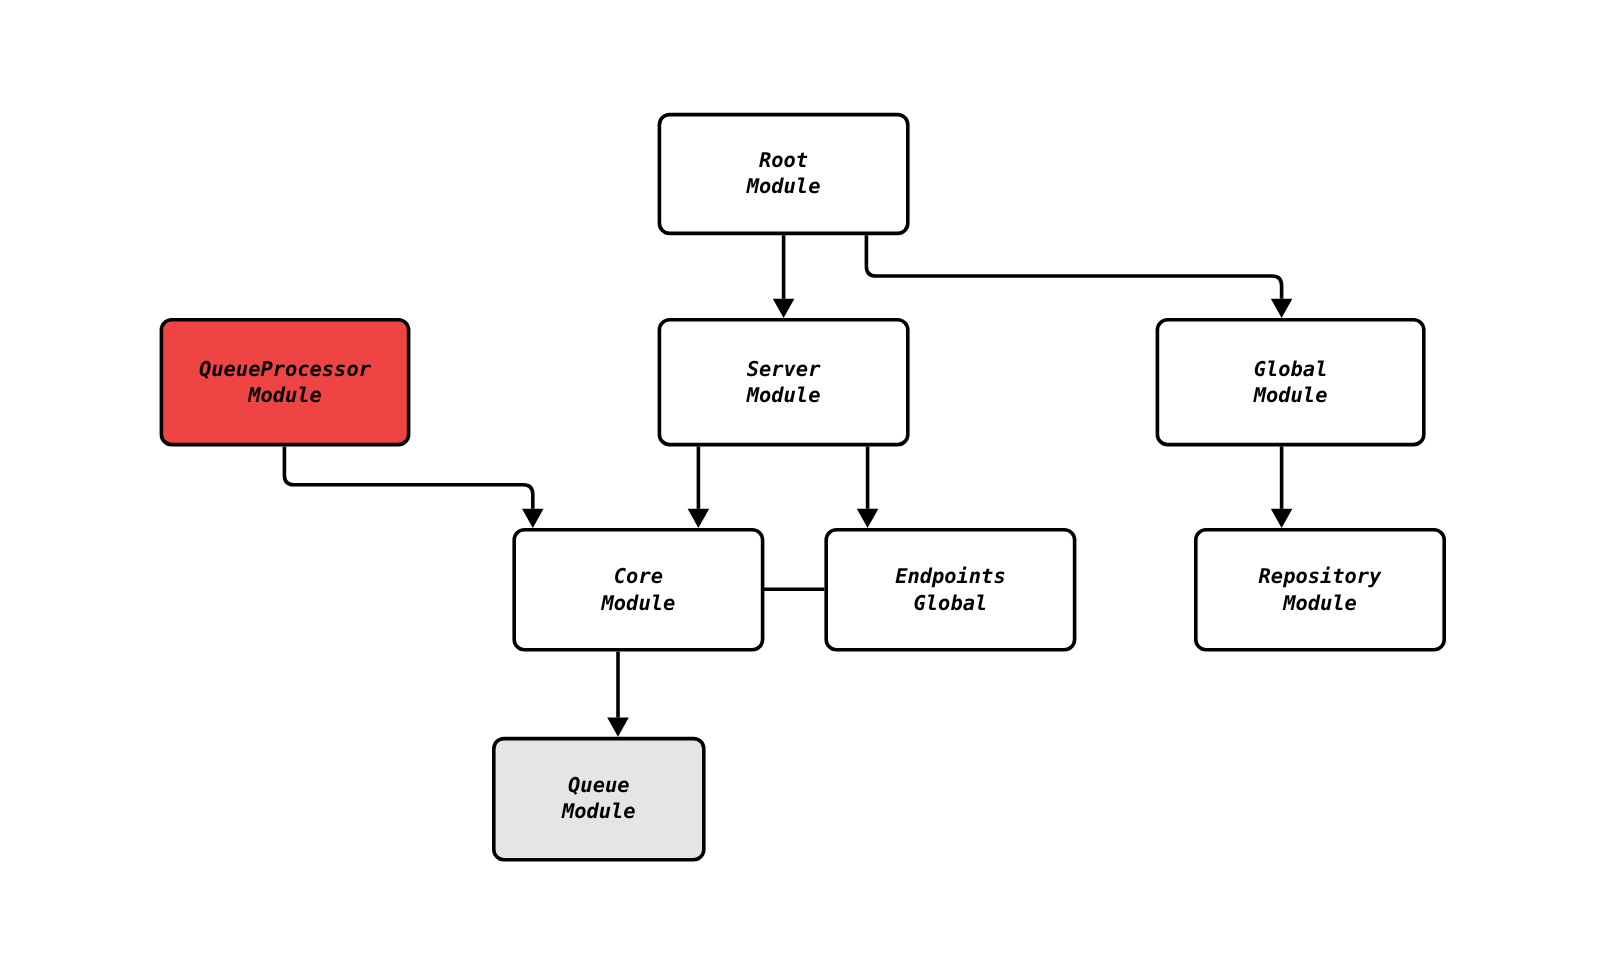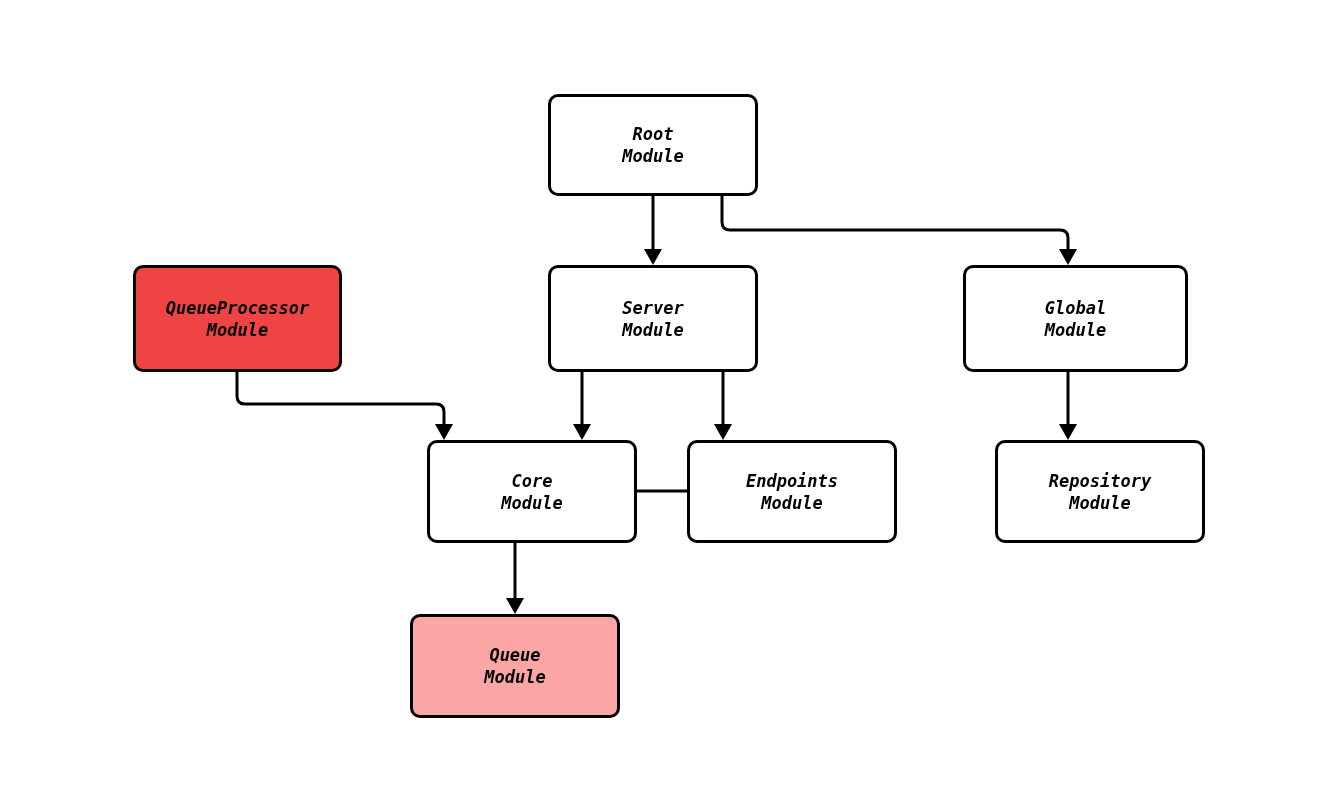--- a/index.html
+++ b/index.html
@@ -93,26 +93,26 @@
 Module</div>
   </div>
 
   <div class="node" style="left: 410px; top: 440px; width: 210px; height: 103px; border-color: rgb(0, 0, 0); background: rgb(255, 255, 255); margin-left: 17px;">
     <div class="node-label">Core
 Module</div>
   </div>
 
   <div class="node" style="left: 687px; top: 440px; width: 210px; height: 103px; border-color: rgb(0, 0, 0); background: rgb(255, 255, 255);">
     <div class="node-label">Endpoints
-Module</div>
+Global</div>
   </div>
 
   <div class="node" style="left: 963px; top: 440px; width: 210px; height: 103px; border-color: rgb(0, 0, 0); background: rgb(255, 255, 255); margin-left: 32px;">
     <div class="node-label">Repository
 Module</div>
   </div>
 
-  <div class="node" style="left: 410px; top: 614px; width: 210px; height: 104px; border-color: rgb(0, 0, 0); background: #fca5a5;">
+  <div class="node" style="left: 410px; top: 614px; width: 178px; height: 104px; border-color: rgb(0, 0, 0); background: #e5e5e5;">
     <div class="node-label">Queue
 Module</div>
   </div>
 
 </div>
 
 </body></html>

